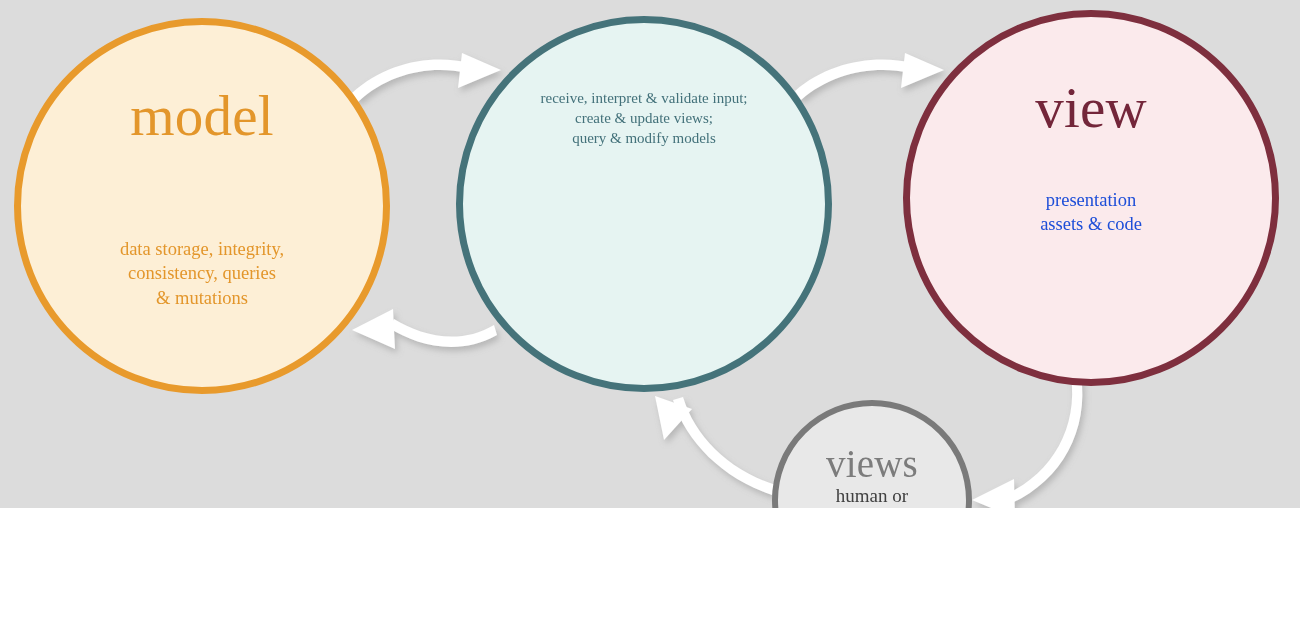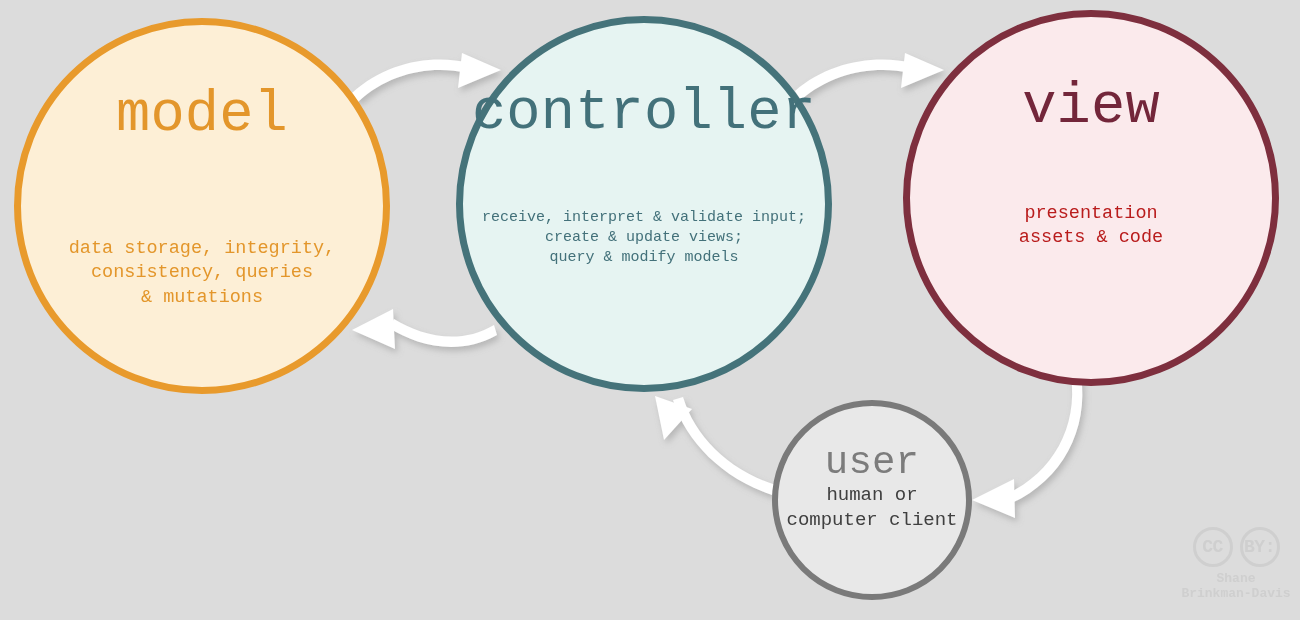--- a/index.html
+++ b/index.html
@@ -4,24 +4,24 @@
 <title>MVC Diagram</title>
 <style>
   html, body {
     margin: 0;
     padding: 0;
     background: #ffffff;
   }
   #stage {
     position: relative;
     width: 1300px;
-    height: 620px;
+    height: 508px;
     background: #dcdcdc;
     overflow: hidden;
-    font-family: Liberation Mono, monospace;
+    font-family: Liberation Serif, serif;
   }
   #arrow-layer {
     position: absolute;
     left: 0; top: 0;
     width: 1300px;
     height: 620px;
     z-index: 1;
     pointer-events: none;
   }
   .node {
@@ -88,23 +88,23 @@
     width: 376px; height: 376px;
     background: #fbeaec;
     border: 7px solid #7e2f3e;
   }
   #node-view .node-title {
     color: #73263a;
     font-size: 57px;
     margin-top: 62px;
   }
   #node-view .node-desc {
-    color: #b91c1c;
+    color: #1d4ed8;
     font-size: 18.5px;
-    margin-top: 66px;
+    margin-top: 52px;
   }
 
   
   #node-user {
     left: 772px; top: 400px;
     width: 200px; height: 200px;
     background: #e8e8e8;
     border: 6px solid #7a7a7a;
     z-index: 3;
   }
@@ -213,34 +213,33 @@
   </svg>
 
   <div class="node" id="node-model">
     <div class="node-title">model</div>
     <div class="node-desc">data storage, integrity,
 consistency, queries
 &amp; mutations</div>
   </div>
 
   <div class="node" id="node-controller">
-    <div class="node-title">controller</div>
     <div class="node-desc">receive, interpret &amp; validate input;
 create &amp; update views;
 query &amp; modify models</div>
   </div>
 
   <div class="node" id="node-view">
     <div class="node-title">view</div>
     <div class="node-desc">presentation
 assets &amp; code</div>
   </div>
 
   <div class="node" id="node-user">
-    <div class="node-title">user</div>
+    <div class="node-title">views</div>
     <div class="node-desc">human or
 computer client</div>
   </div>
 
   <div id="cc-badge">
     <div class="cc-marks">
       <div class="cc-mark">CC</div>
       <div class="cc-mark">BY:</div>
     </div>
     <div class="cc-credit">Shane

